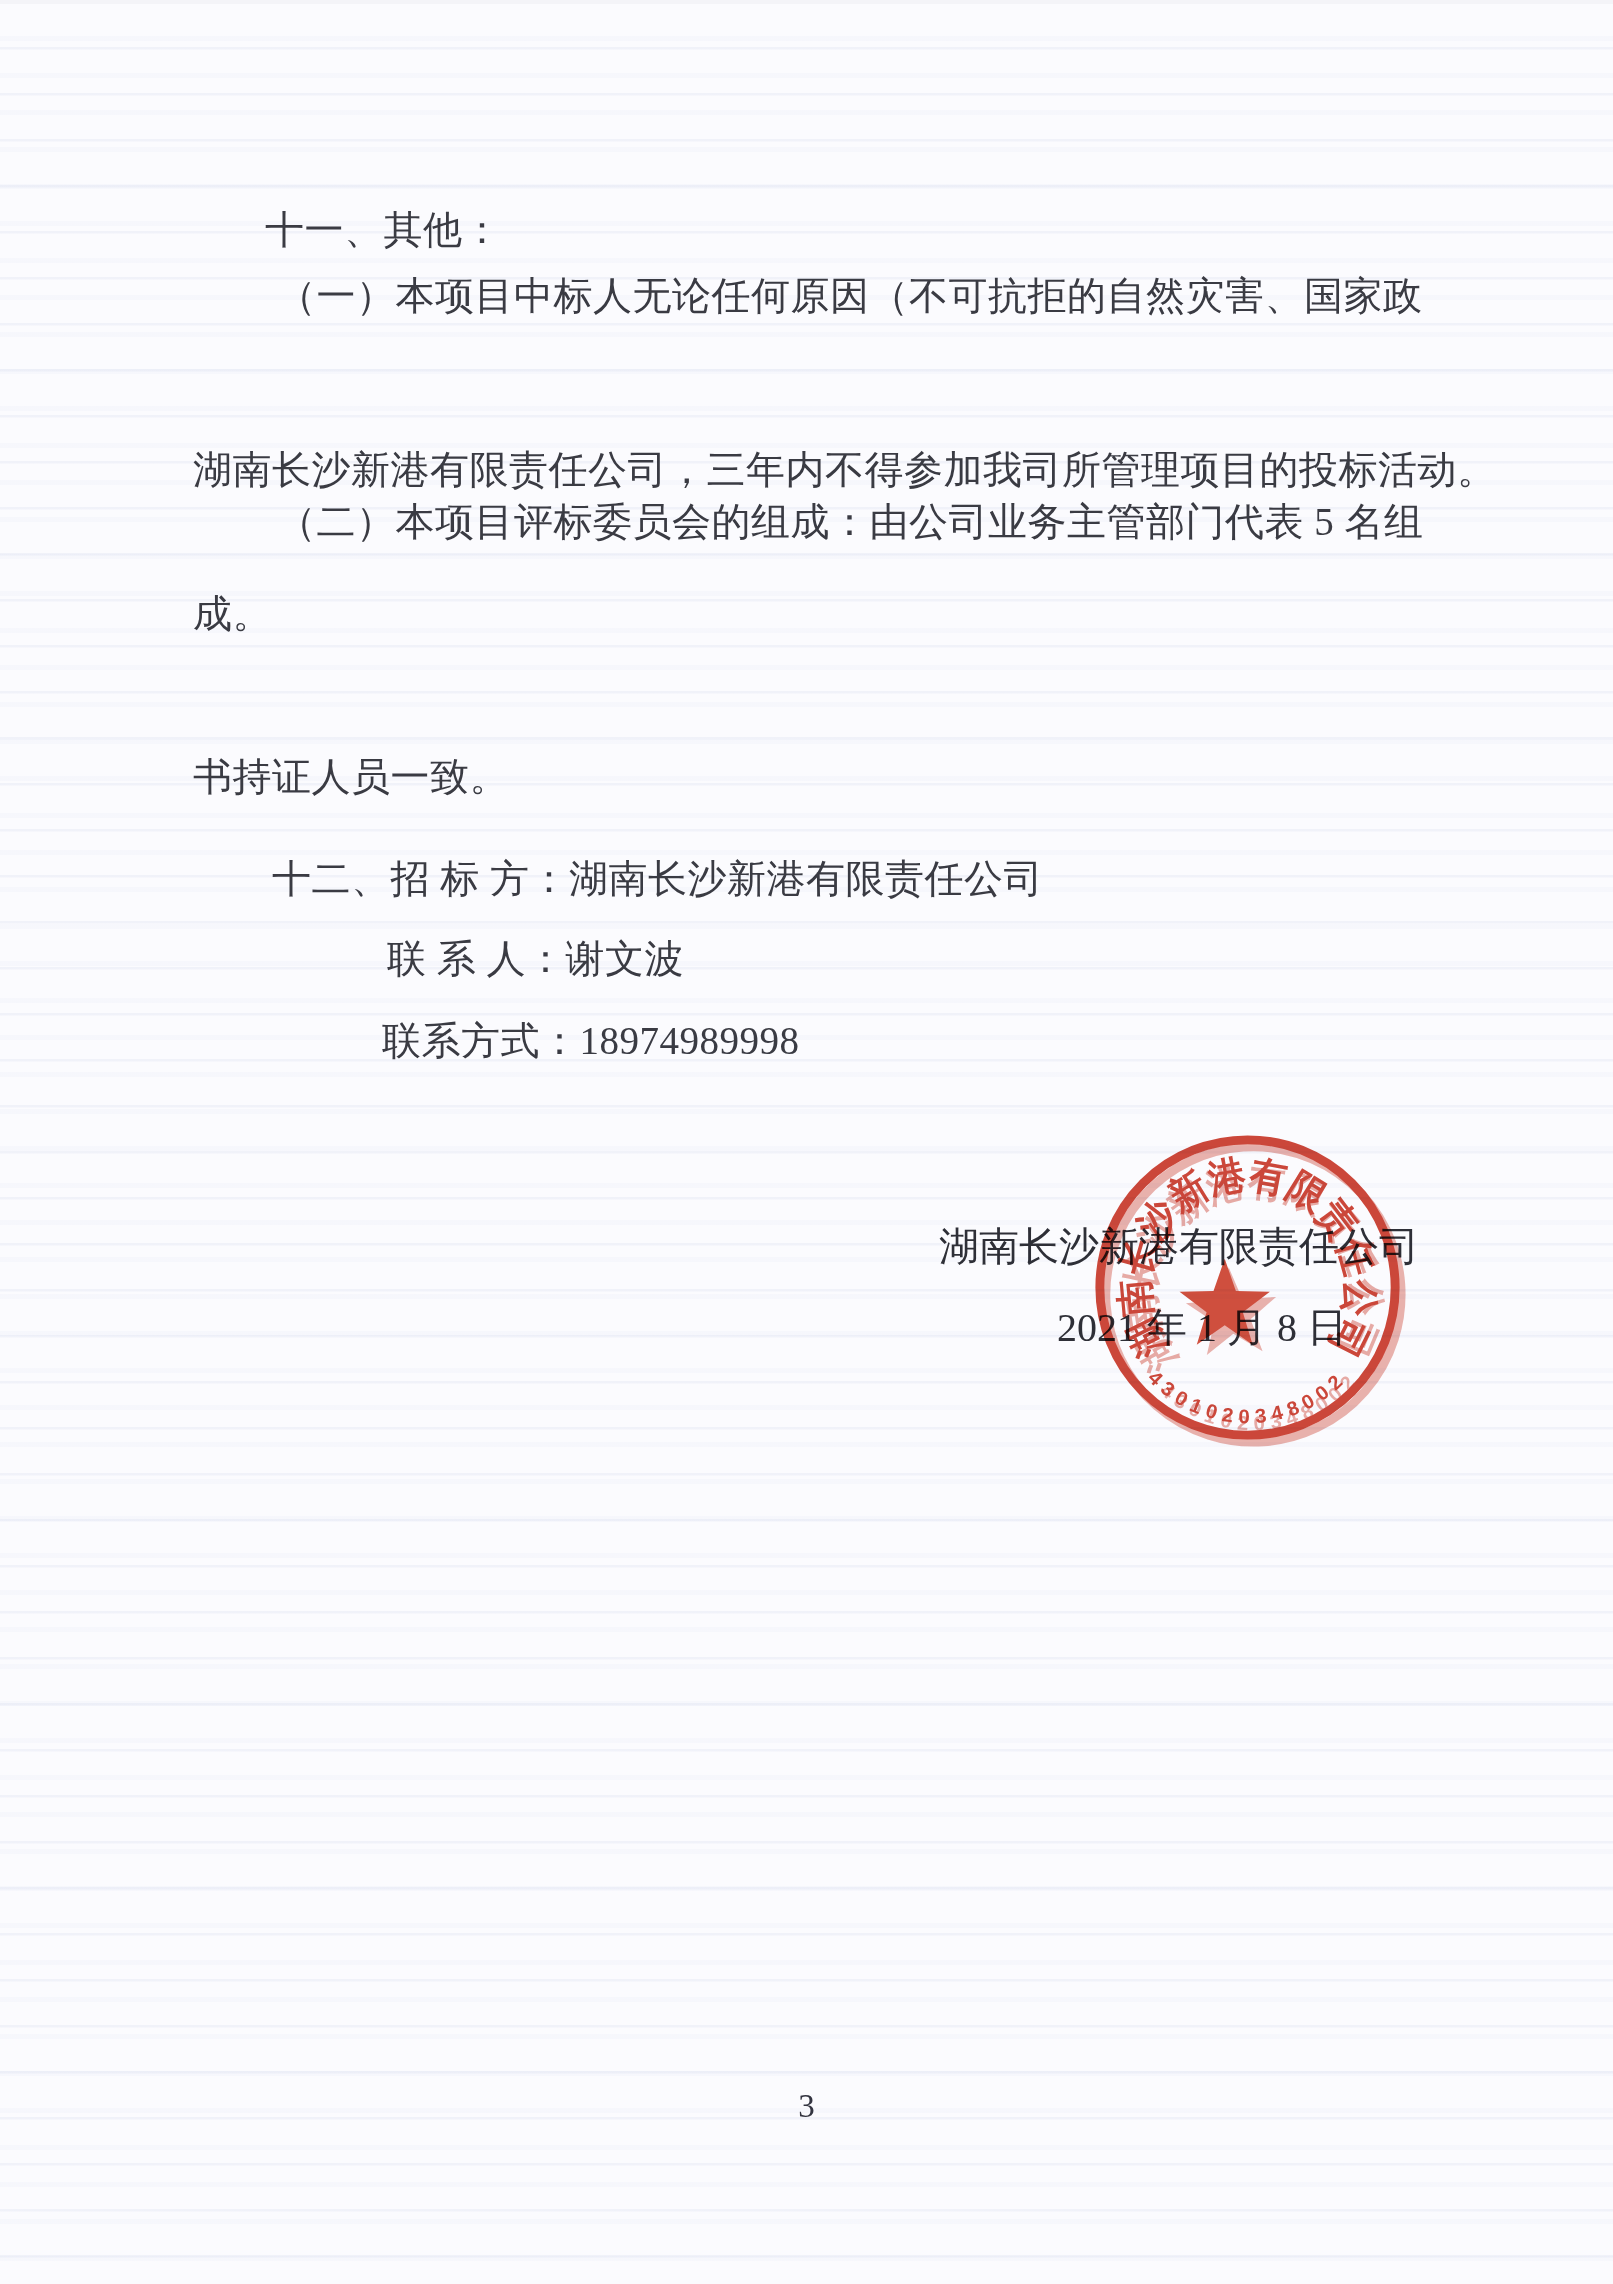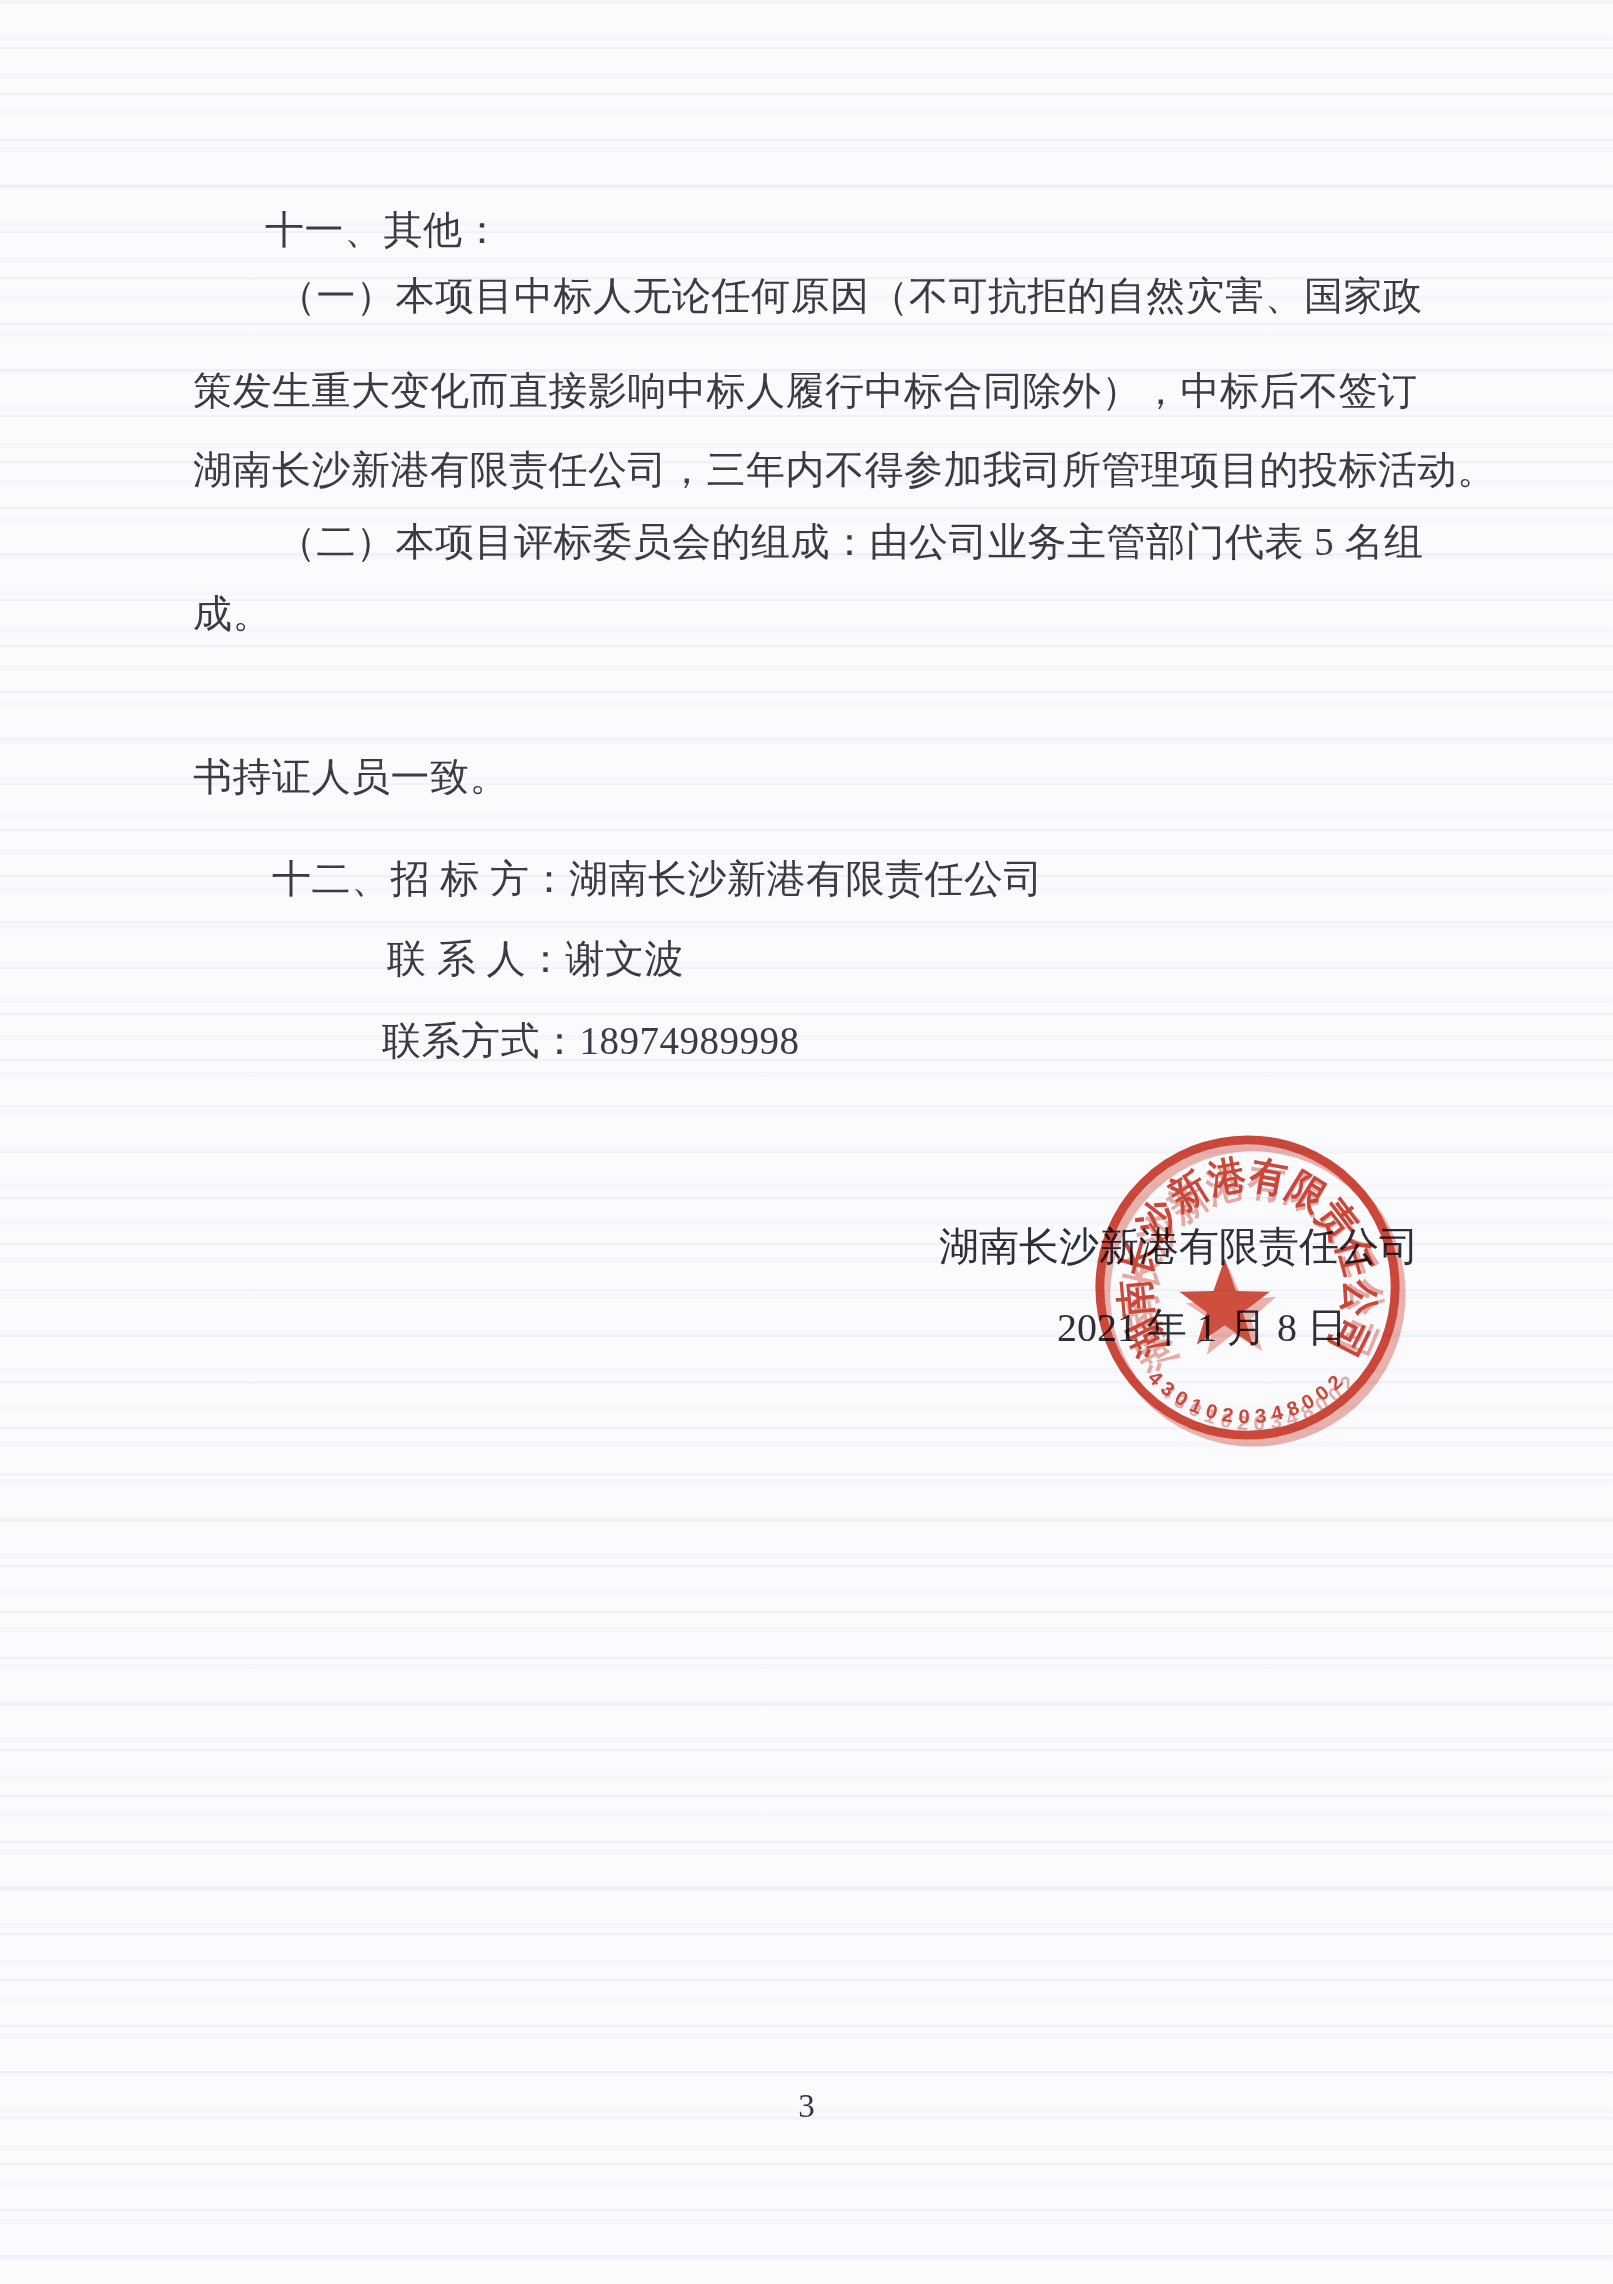--- a/index.html
+++ b/index.html
@@ -79,24 +79,23 @@
   }
 </style>
 </head>
 <body>
 
 <div class="page">
 
   <p class="line" style="top:198px; left:265px;">十一、其他：</p>
 
   <p class="line" style="top:264px; left:277px;">（一）本项目中标人无论任何原因（不可抗拒的自然灾害、国家政</p>
-  <p class="line" style="top:359px; left:193px;">策发生重大变化而直接影响中标人履行中标合同除外），中标后不签订</p>
   <p class="line" style="top:438px; left:193px;">湖南长沙新港有限责任公司，三年内不得参加我司所管理项目的投标活动。</p>
 
-  <p class="line" style="top:510px; left:277px;">（二）本项目评标委员会的组成：由公司业务主管部门代表 5 名组</p>
+  <p class="line" style="top:490px; left:277px;">（二）本项目评标委员会的组成：由公司业务主管部门代表 5 名组</p>
   <p class="line" style="top:582px; left:193px;">成。</p>
 
   <p class="line" style="top:847px; left:272px;">十二、招 标 方：湖南长沙新港有限责任公司</p>
 
   <p class="line" style="top:745px; left:193px;">书持证人员一致。</p>
   <p class="line" style="top:927px; left:387px;">联 系 人：谢文波</p>
   <p class="line" style="top:1009px; left:382px;">联系方式：18974989998</p>
 
   <p class="sig" style="top:1215px; left:939px;">湖南长沙新港有限责任公司</p>
   <p class="sig" style="top:1296px; left:1057px;">2021 年 1 月 8 日</p>

